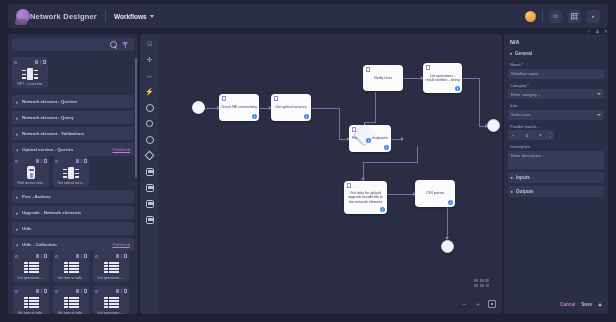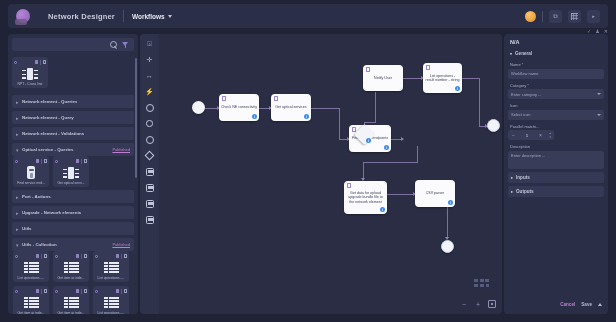--- a/index.html
+++ b/index.html
@@ -22,21 +22,21 @@
     background: radial-gradient(circle at 35% 35%, #b487d8, #8a5fb0);
     position: relative; flex: 0 0 auto;
   }
   .logo:after {
     content: ""; position: absolute; left: -1px; bottom: -2px;
     width: 12px; height: 6px; border-radius: 2px;
     background: #6f5a86; opacity: .85;
   }
   .app-title {
     color: #c8c9dc; font-size: 7.5px; font-weight: bold;
-    margin-left: 7px; letter-spacing: .2px; padding-left: 11px;
+    letter-spacing: .2px;
   }
   .hdr-div { width: 1px; height: 12px; background: #4a4d68; margin: 0 8px; }
   .hdr-menu {
     color: #e4e5f1; font-size: 6.5px; font-weight: bold;
     display: flex; align-items: center; gap: 3px;
   }
   .caret { width: 0; height: 0; border-left: 2.5px solid transparent;
            border-right: 2.5px solid transparent; border-top: 3px solid #c0c1d4; }
   .hdr-right { margin-left: auto; display: flex; align-items: center; gap: 6px; }
   .avatar {

